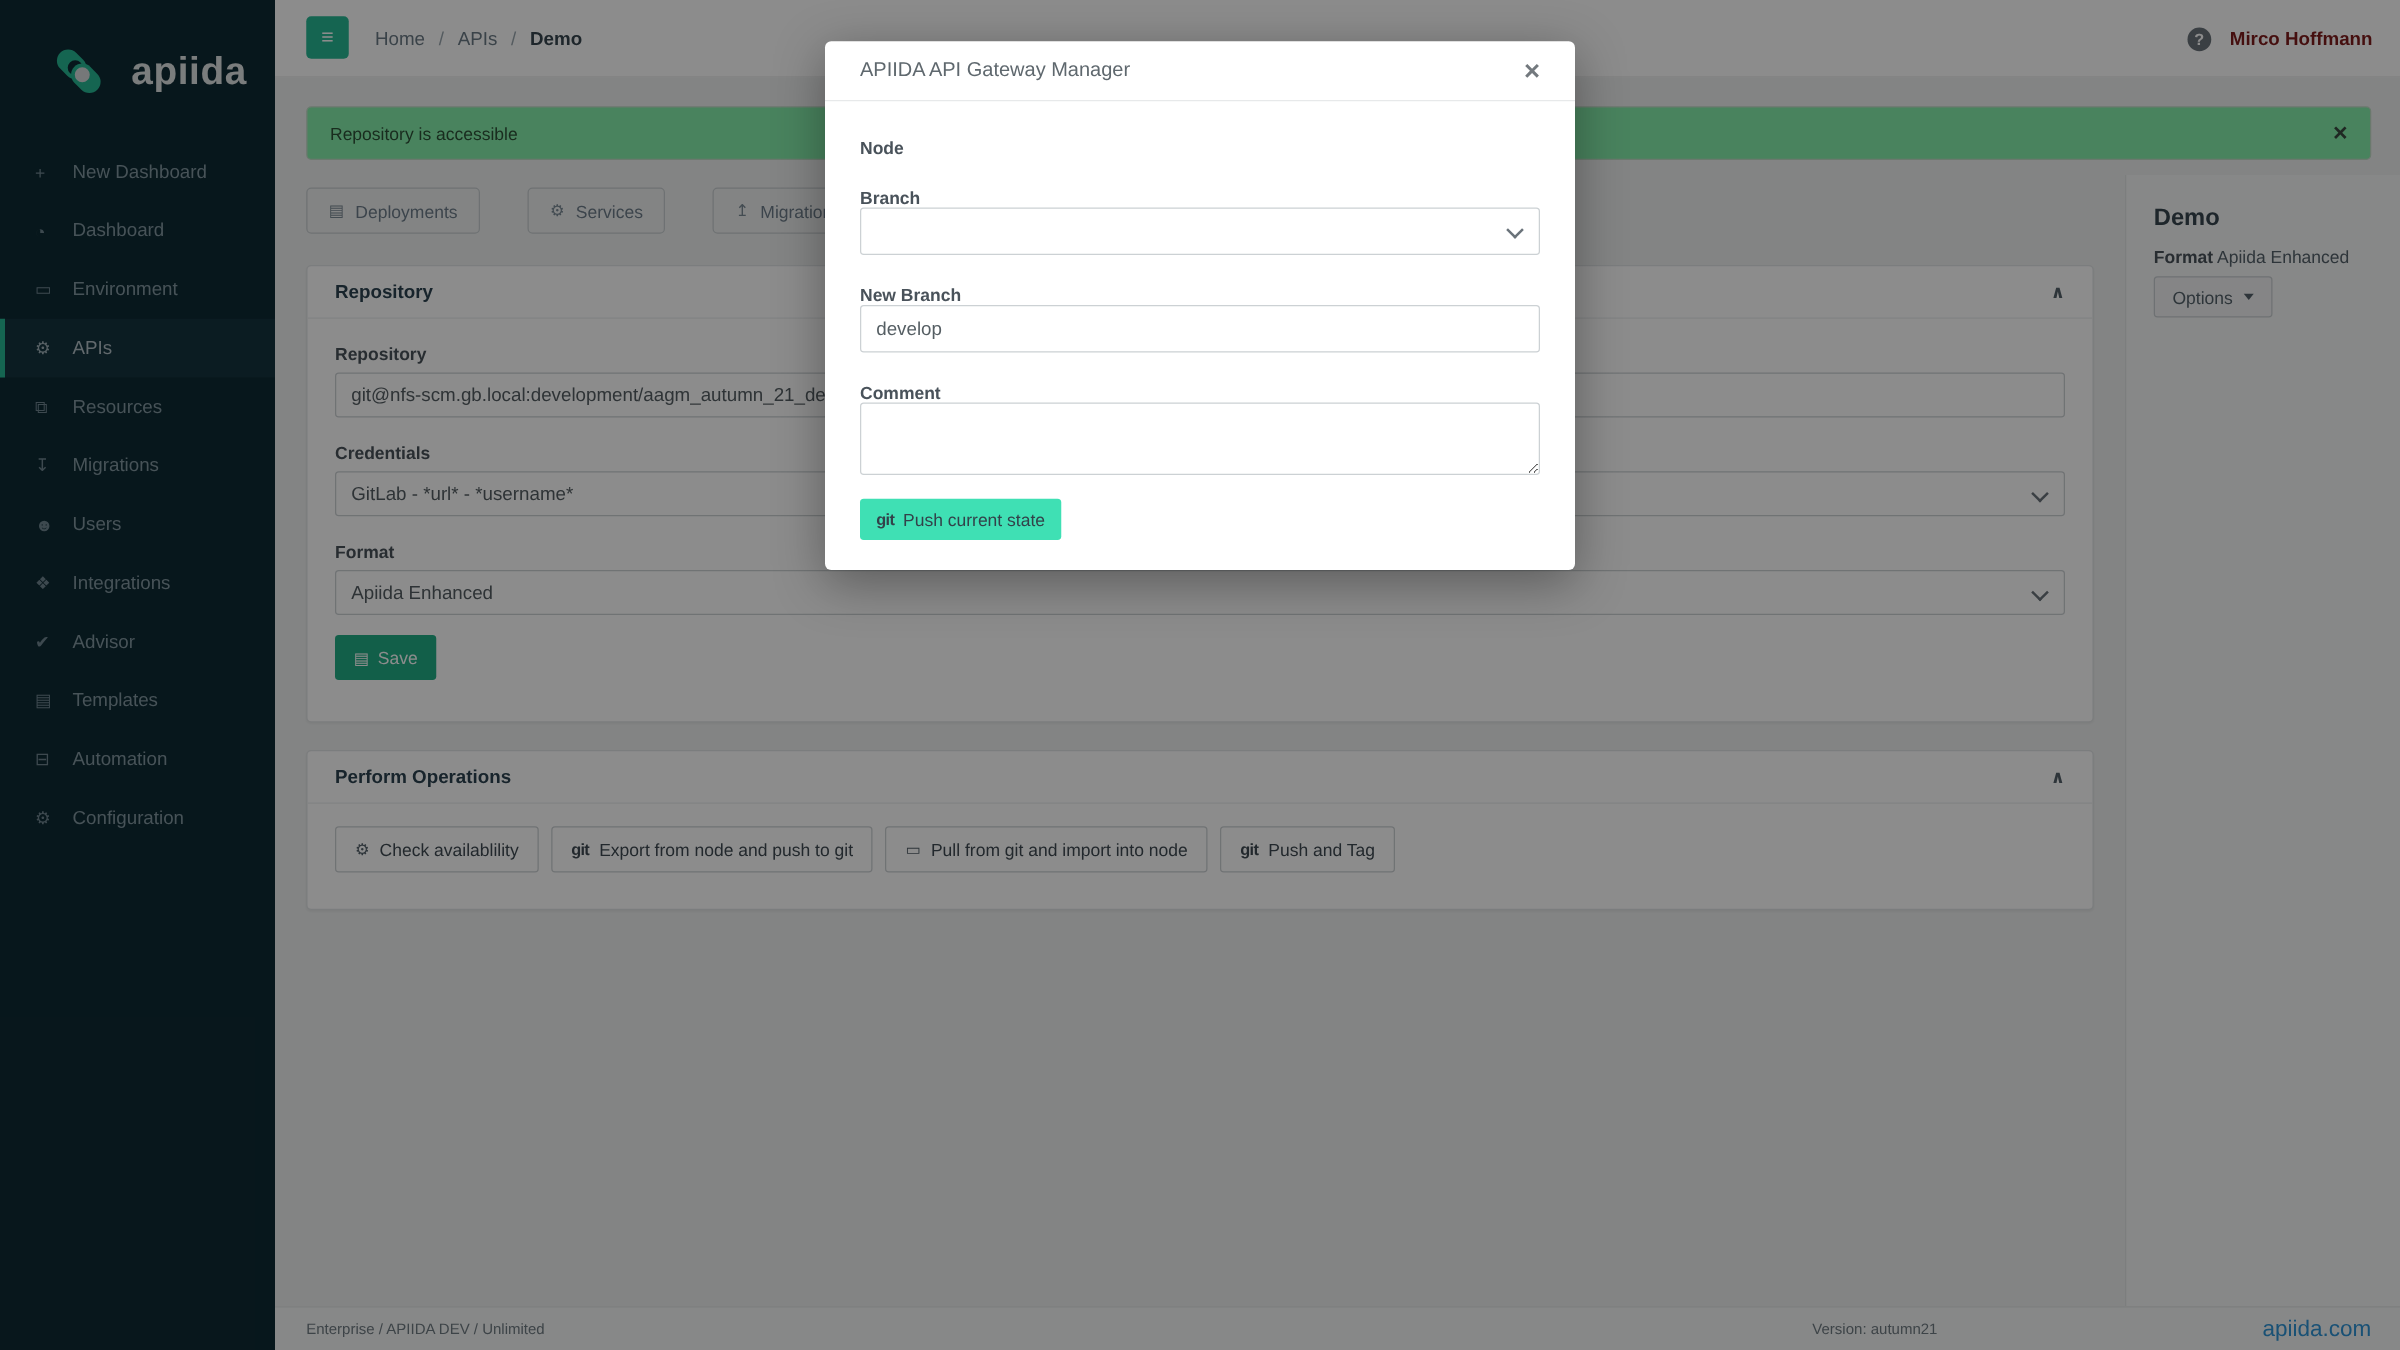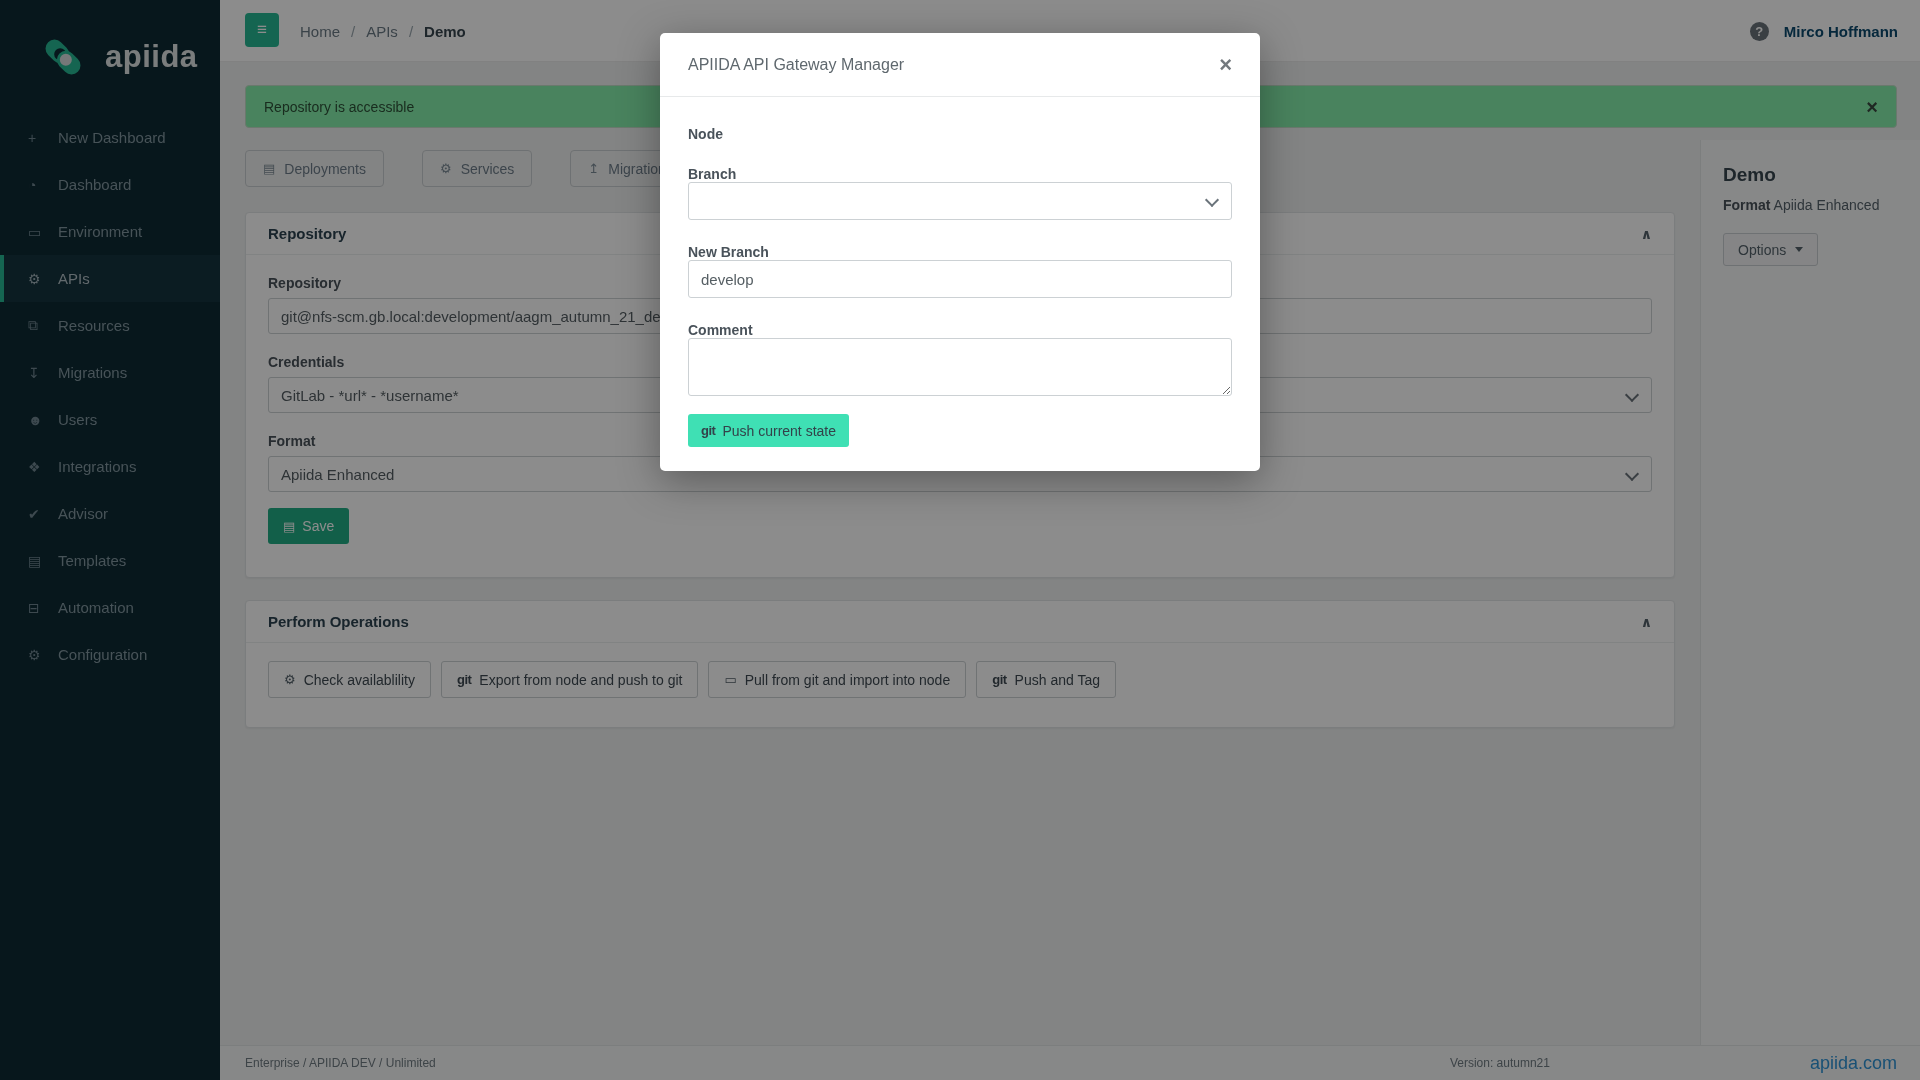--- a/index.html
+++ b/index.html
@@ -18,21 +18,21 @@
 
   
   .topbar { position:absolute; left:220px; top:0; width:1700px; height:62px; background:#fff; border-bottom:1px solid #ececec; }
   .hamburger { position:absolute; left:25px; top:13px; width:34px; height:34px; background:#27b894; color:#fff; border:none; border-radius:4px; font-size:17px; font-weight:bold; display:flex; align-items:center; justify-content:center; cursor:pointer; }
   .breadcrumb { position:absolute; left:80px; top:0; height:62px; display:flex; align-items:center; gap:11px; font-size:15px; color:#6b7a85; }
   .crumb { cursor:pointer; }
   .crumb-sep { color:#9aa6ae; }
   .crumb-current { color:#37464f; font-weight:bold; }
   .topbar-right { position:absolute; right:22px; top:0; height:62px; display:flex; align-items:center; gap:15px; }
   .help-badge { width:19px; height:19px; border-radius:50%; background:#6a737a; color:#fff; font-size:13px; font-weight:bold; display:flex; align-items:center; justify-content:center; cursor:pointer; }
-  .username { color:#0c4a6e; font-size:15px; font-weight:bold; cursor:pointer; }
+  .username { color:#7f1d1d; font-size:15px; font-weight:bold; cursor:pointer; }
 
   
   .alert { position:absolute; left:245px; right:23px; top:85px; height:43px; background:#86efac; border:1px solid #c2dcc7; border-radius:4px; color:#2e5138; font-size:14px; display:flex; align-items:center; padding:0 18px; }
   .alert-close { margin-left:auto; font-size:20px; line-height:1; color:#3a4a40; font-weight:bold; cursor:pointer; }
 
   
   .tabs { position:absolute; left:245px; top:150px; display:flex; gap:38px; }
   .tab { height:37px; display:flex; align-items:center; gap:9px; padding:0 17px; border:1px solid #c9ced1; border-radius:4px; color:#6e7d8a; font-size:14px; background:transparent; cursor:pointer; }
   .tab-icon { font-size:13px; color:#7b8a95; }
 
@@ -53,32 +53,32 @@
   .ops-row { display:flex; gap:10px; padding:18px 22px; }
   .op-btn { height:37px; padding:0 15px; border:1px solid #ccd1d4; border-radius:3px; background:#fff; color:#3f4a52; font-size:14px; display:inline-flex; align-items:center; gap:8px; cursor:pointer; }
   .git-word { font-weight:bold; font-size:13px; letter-spacing:-.5px; }
   .op-icon { font-size:13px; color:#55626b; }
 
   
   .right-panel { position:absolute; left:1700px; top:140px; width:220px; height:905px; background:#f6f7f7; border-left:1px solid #e2e5e6; padding:24px 22px; }
   .right-title { font-size:19px; font-weight:bold; color:#37464f; }
   .right-format { margin-top:11px; font-size:14px; color:#55626b; }
   .right-format b { color:#49525a; }
-  .options-btn { margin-top:20px; height:33px; padding:0 14px; background:#f2f3f4; border:1px solid #c9ced1; border-radius:3px; color:#55626b; font-size:14px; display:inline-flex; align-items:center; gap:9px; cursor:pointer; }
+  .options-btn { margin-top:8px; height:33px; padding:0 14px; background:#f2f3f4; border:1px solid #c9ced1; border-radius:3px; color:#55626b; font-size:14px; display:inline-flex; align-items:center; gap:9px; cursor:pointer; }
   .caret-down { width:0; height:0; border-left:4px solid transparent; border-right:4px solid transparent; border-top:5px solid #55626b; }
 
   
   .footer { position:absolute; left:220px; right:0; top:1045px; height:35px; background:#f6f7f7; border-top:1px solid #e2e5e6; display:flex; align-items:center; padding:0 23px 0 25px; font-size:12px; color:#707c83; z-index:10; }
   .footer-version { margin-left:auto; margin-right:260px; }
   .footer-link { color:#2f94d6; font-size:18px; text-decoration:none; cursor:pointer; }
 
   
   .backdrop { position:absolute; inset:0; background:rgba(0,0,0,.45); z-index:40; }
   .modal { position:absolute; left:660px; top:33px; width:600px; z-index:50; background:#fff; border-radius:5px; box-shadow:0 10px 40px rgba(0,0,0,.35); }
-  .modal-header { height:64px; display:flex; align-items:center; padding:0 28px; border-bottom:1px solid #e7e9ea; }
+  .modal-header { height:48px; display:flex; align-items:center; padding:0 28px; border-bottom:1px solid #e7e9ea; }
   .modal-title { font-size:16px; color:#5f686e; }
   .modal-close { margin-left:auto; font-size:22px; line-height:1; color:#73797e; font-weight:bold; cursor:pointer; }
   .modal-body { padding:20px 28px 24px; }
   .modal-row { display:flex; margin-bottom:15px;flex-direction:column; }
   .modal-label { width:140px; padding-top:9px; font-size:14px; font-weight:bold; color:#49525a; }
   .modal-control { flex:1; }
   .modal-control .select, .modal-control .text-input { height:38px; }
   .comment-area { width:100%; height:58px; border:1px solid #ccd1d4; border-radius:3px; padding:8px 12px; font-size:15px; color:#555e63; font-family:inherit; resize:both; }
   .submit-btn { margin-top:14px; height:33px; padding:0 13px; background:#3fe0b4; border:none; border-radius:3px; color:#33424a; font-size:14px; display:inline-flex; align-items:center; gap:7px; cursor:pointer; }
 </style>

